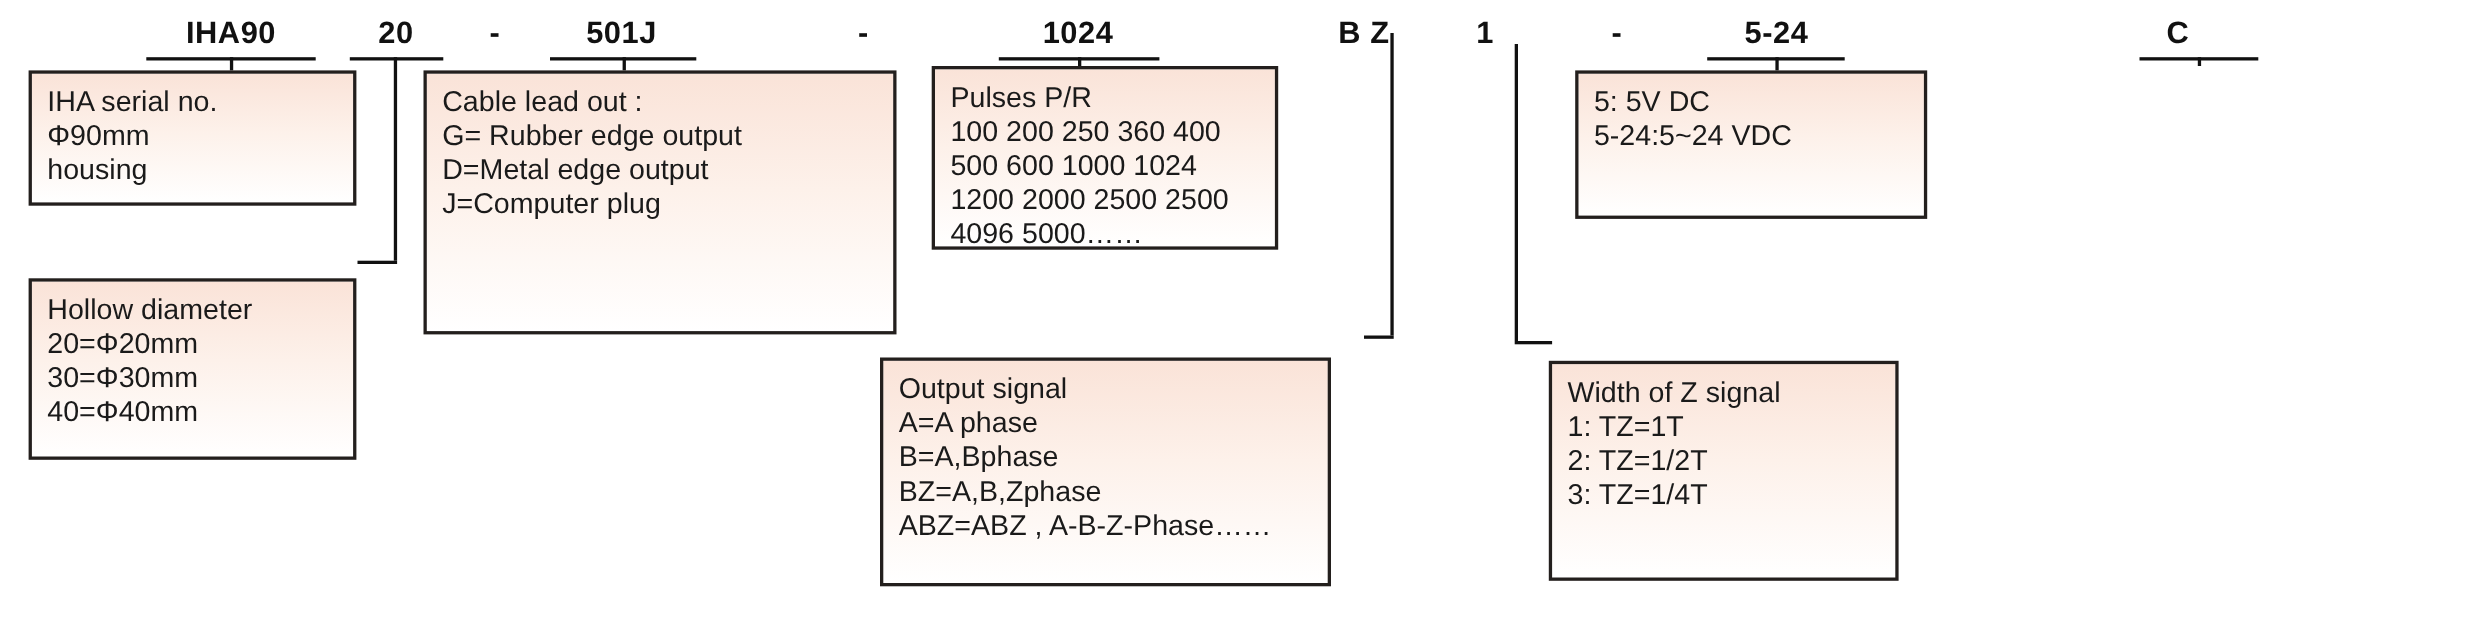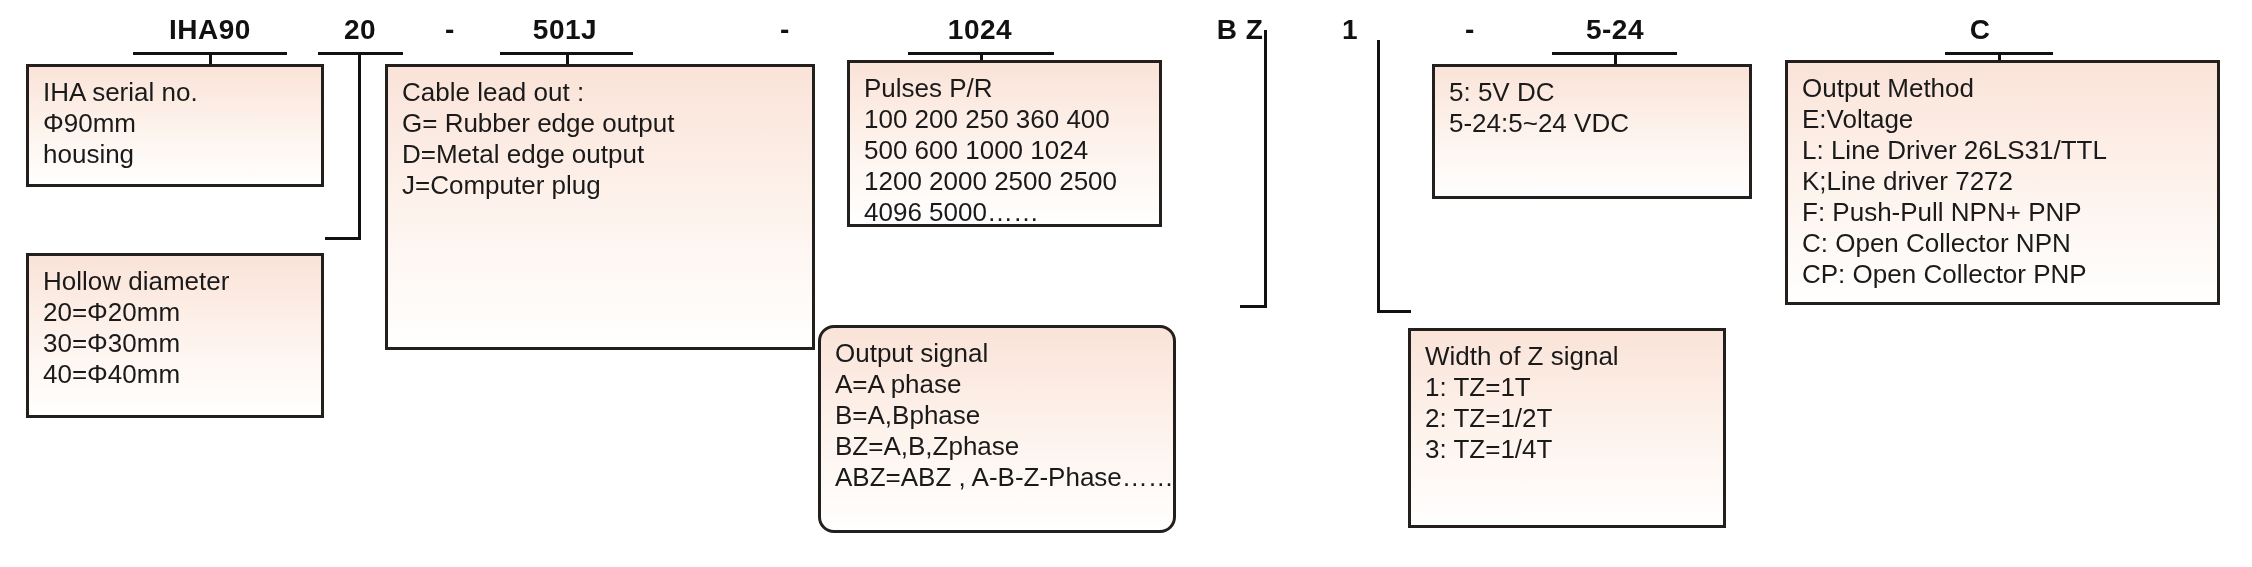--- a/index.html
+++ b/index.html
@@ -127,58 +127,49 @@
     <div class="line">housing</div>
   </div>
 
   <div class="box" style="left:26px; top:253px; width:298px; height:165px;">
     <div class="line">Hollow diameter</div>
     <div class="line">20=Φ20mm</div>
     <div class="line">30=Φ30mm</div>
     <div class="line">40=Φ40mm</div>
   </div>
 
-  <div class="box pad-top" style="left:385px; top:64px; width:430px; height:286px;">
+  <div class="box pad-top" style="left:385px; top:64px; width:430px; height:240px;">
     <div class="line">Cable lead out :</div>
     <div class="line">G= Rubber edge output</div>
     <div class="line">D=Metal edge output</div>
     <div class="line">J=Computer plug</div>
   </div>
 
   <div class="box" style="left:847px; top:60px; width:315px; height:167px;">
     <div class="line">Pulses P/R</div>
     <div class="line">100 200 250 360 400</div>
     <div class="line">500 600 1000 1024</div>
     <div class="line">1200 2000 2500 2500</div>
     <div class="line">4096 5000……</div>
   </div>
 
-  <div class="box" style="left:818px; top:325px; width:358px; height:208px;border-radius:16px;">
+  <div class="box" style="left:800px; top:325px; width:410px; height:208px;">
     <div class="line">Output signal</div>
     <div class="line">A=A phase</div>
     <div class="line">B=A,Bphase</div>
     <div class="line">BZ=A,B,Zphase</div>
     <div class="line">ABZ=ABZ , A-B-Z-Phase……</div>
   </div>
 
   <div class="box pad-top" style="left:1432px; top:64px; width:320px; height:135px;">
     <div class="line">5: 5V DC</div>
     <div class="line">5-24:5~24 VDC</div>
   </div>
 
   <div class="box pad-top" style="left:1408px; top:328px; width:318px; height:200px;">
     <div class="line">Width of Z signal</div>
     <div class="line">1: TZ=1T</div>
     <div class="line">2: TZ=1/2T</div>
     <div class="line">3: TZ=1/4T</div>
   </div>
 
-  <div class="box pad-top" style="left:1785px; top:60px; width:435px; height:245px;">
-    <div class="line">Output  Method</div>
-    <div class="line">E:Voltage</div>
-    <div class="line">L: Line Driver 26LS31/TTL</div>
-    <div class="line">K;Line driver 7272</div>
-    <div class="line">F: Push-Pull NPN+ PNP</div>
-    <div class="line">C: Open Collector NPN</div>
-    <div class="line">CP: Open Collector PNP</div>
-  </div>
 
 </div>
 
 </body></html>

